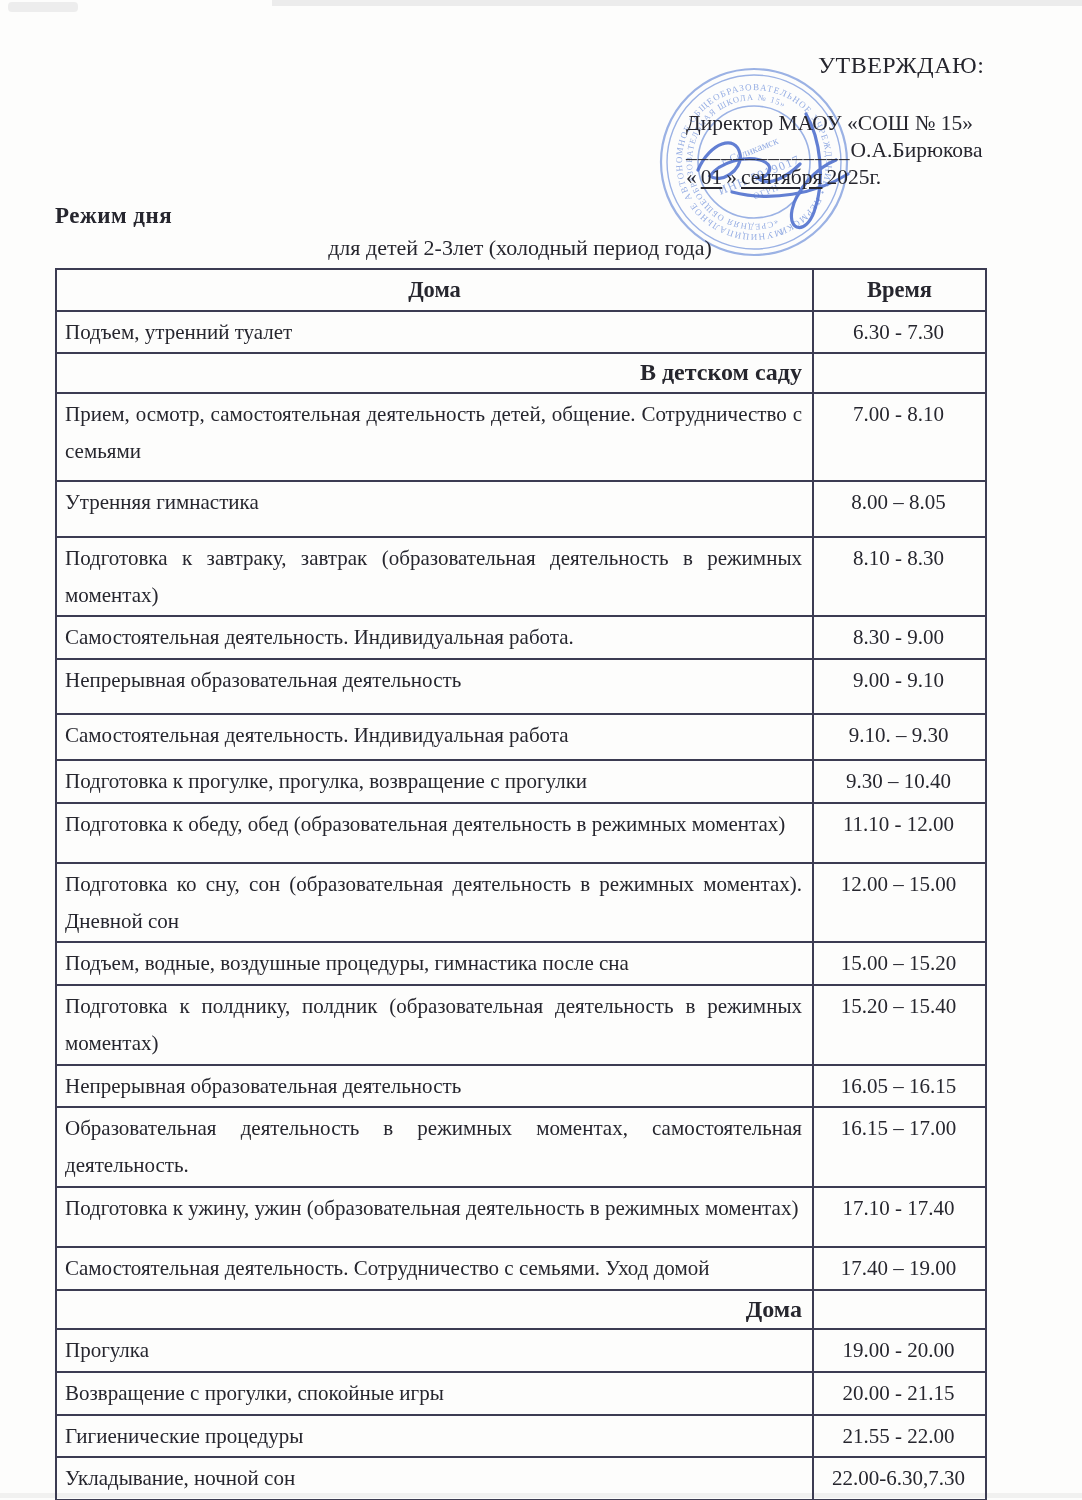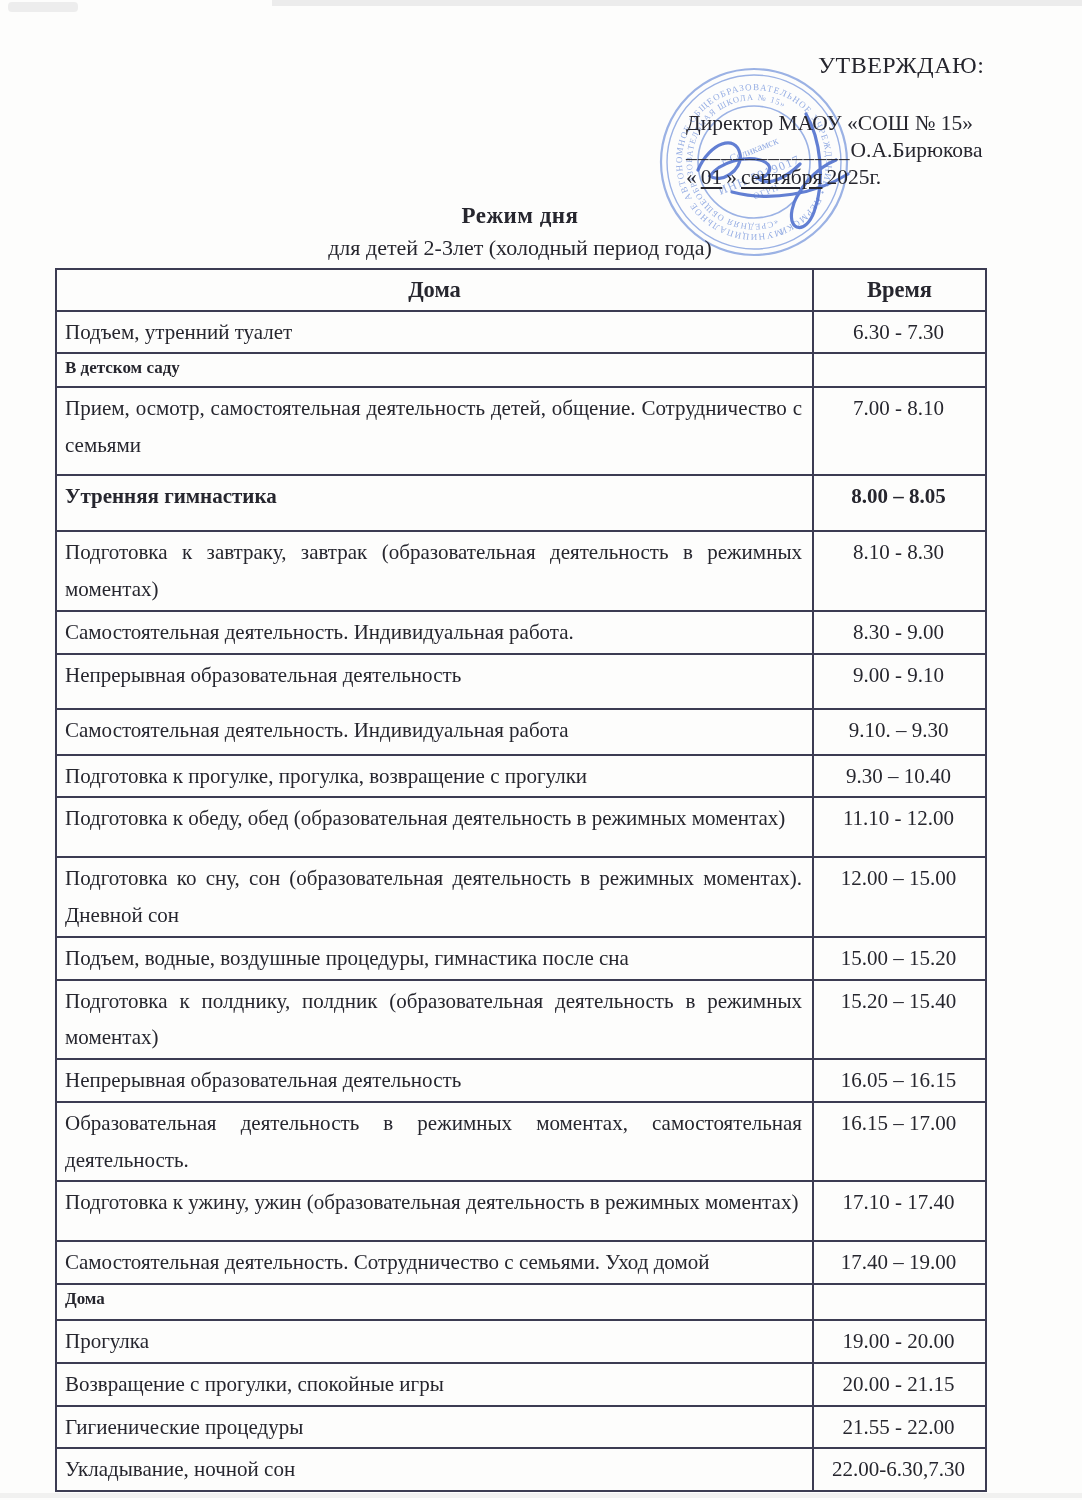--- a/index.html
+++ b/index.html
@@ -18,40 +18,40 @@
 
   .approve{position:absolute;left:818px;top:52px;font-size:24px;letter-spacing:.5px;}
   .director-block{position:absolute;left:686px;top:110px;width:300px;font-size:21.5px;line-height:27px;}
   .director-block .row{white-space:nowrap;}
   .sig-line{letter-spacing:1px;}
   .u{text-decoration:underline;text-underline-offset:3px;}
   .date-row span{margin-right:4px;}
 
   .stamp-wrap{position:absolute;left:620px;top:42px;width:268px;height:218px;pointer-events:none;}
 
-  .title{position:absolute;left:55px;top:203px;width:930px;text-align:center;font-weight:bold;font-size:23px;letter-spacing:.5px;}
+  .title{position:absolute;left:55px;top:203px;width:930px;text-align:left;font-weight:bold;font-size:23px;letter-spacing:.5px;}
   .subtitle{position:absolute;left:55px;top:235px;width:930px;text-align:center;font-size:22px;}
 
   table.schedule{
     position:absolute;left:55px;top:268px;width:930px;
     border-collapse:collapse;table-layout:fixed;
   }
   .schedule th,.schedule td{
     border:2px solid #3c3c52;
     padding:2px 10px 2px 8px;
     vertical-align:top;
     font-size:21px;
     line-height:1.75;
     overflow:hidden;
   }
   .schedule col.c-activity{width:757px;}
   .schedule col.c-time{width:173px;}
   .schedule th{font-size:22.5px;font-weight:bold;text-align:center;line-height:1.4;padding:4px 8px;}
   .schedule td.time{text-align:center;white-space:nowrap;margin-top:12px;}
-  .schedule td.section{font-weight:bold;text-align:left;font-size:17px;line-height:1.4;}
+  .schedule td.section{font-weight:bold;text-align:right;font-size:24px;line-height:1.4;}
   .schedule td.justify{text-align:justify;}
 </style>
 </head>
 <body>
 
 <div class="page">
 
   <div class="scan-blob-topleft"></div>
   <div class="scan-strip-top"></div>
   <div class="scan-strip-bottom"></div>
@@ -119,21 +119,21 @@
           <td class="time">6.30 - 7.30</td>
         </tr>
         <tr style="height: 34px;">
           <td class="section">В детском саду</td>
           <td class="time"></td>
         </tr>
         <tr style="height: 88px;">
           <td class="activity justify">Прием, осмотр, самостоятельная деятельность детей, общение. Сотрудничество с семьями</td>
           <td class="time">7.00 - 8.10</td>
         </tr>
-        <tr style="height: 56px; font-weight: bold;">
+        <tr style="height: 56px;">
           <td class="activity">Утренняя гимнастика</td>
           <td class="time">8.00 – 8.05</td>
         </tr>
         <tr style="height: 58px;">
           <td class="activity justify">Подготовка к завтраку, завтрак (образовательная деятельность в режимных моментах)</td>
           <td class="time">8.10 - 8.30</td>
         </tr>
         <tr style="height: 35px; padding-left: 44px;">
           <td class="activity">Самостоятельная деятельность. Индивидуальная работа.</td>
           <td class="time">8.30 - 9.00</td>

